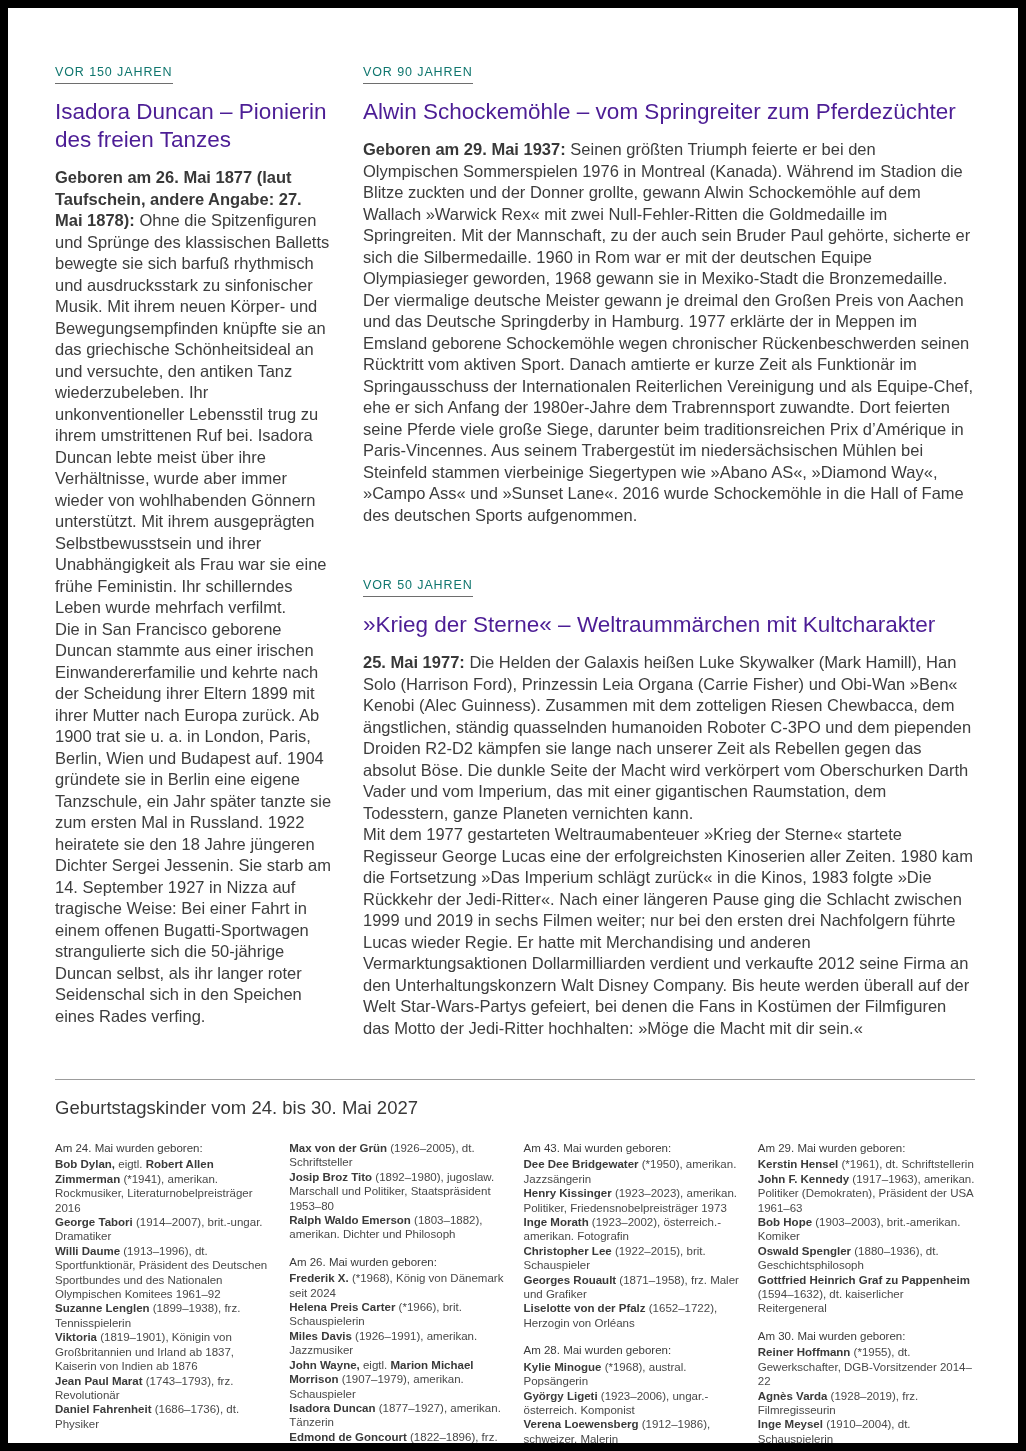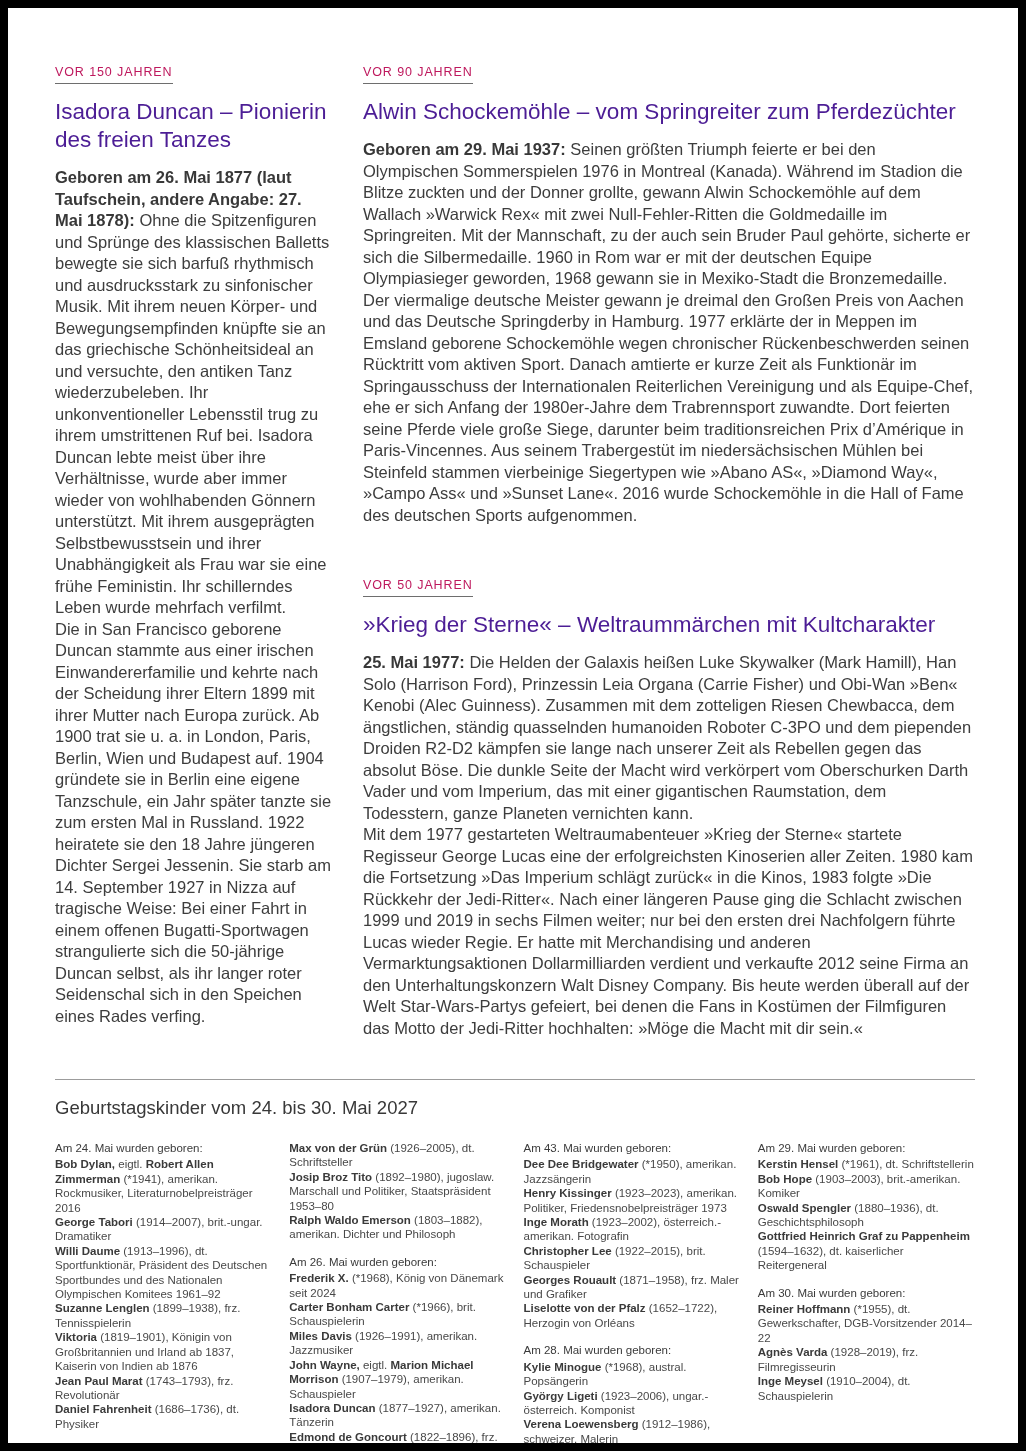--- a/index.html
+++ b/index.html
@@ -19,21 +19,21 @@
   }
   .top-grid {
     display: grid;
     grid-template-columns: 278px 1fr;
     column-gap: 30px;
   }
   .kicker {
     display: inline-block;
     font-size: 12.5px;
     letter-spacing: 0.9px;
-    color: #be185d;
+    color: #0f766e;
     border-bottom: 1px solid #6e6e6e;
     padding-bottom: 4px;
     margin-bottom: 14px;
   }
   h2.article-title {
     font-size: 22.5px;
     font-weight: 400;
     color: #4c1d95;
     line-height: 28px;
     margin-bottom: 13px;
@@ -134,21 +134,21 @@
       </div>
       <div class="bday-col">
         <div class="bday-group">
           <p class="bday-entry"><strong>Max von der Grün</strong><span> (1926–2005), dt. Schriftsteller</span></p>
           <p class="bday-entry"><strong>Josip Broz Tito</strong><span> (1892–1980), jugoslaw. Marschall und Politiker, Staatspräsident 1953–80</span></p>
           <p class="bday-entry"><strong>Ralph Waldo Emerson</strong><span> (1803–1882), amerikan. Dichter und Philosoph</span></p>
         </div>
         <div class="bday-group">
           <div class="bday-header">Am 26. Mai wurden geboren:</div>
           <p class="bday-entry"><strong>Frederik X.</strong><span> (*1968), König von Dänemark seit 2024</span></p>
-          <p class="bday-entry"><strong>Carter Bonham Carter</strong><span> (*1966), brit. Schauspielerin</span></p>
+          <p class="bday-entry"><strong>Helena Preis Carter</strong><span> (*1966), brit. Schauspielerin</span></p>
           <p class="bday-entry"><strong>Miles Davis</strong><span> (1926–1991), amerikan. Jazzmusiker</span></p>
           <p class="bday-entry"><strong>John Wayne,</strong><span> eigtl. </span><strong>Marion Michael Morrison</strong><span> (1907–1979), amerikan. Schauspieler</span></p>
           <p class="bday-entry"><strong>Isadora Duncan</strong><span> (1877–1927), amerikan. Tänzerin</span></p>
           <p class="bday-entry"><strong>Edmond de Goncourt</strong><span> (1822–1896), frz. Schriftsteller, Kunstsammler, Kunst- und Kulturhistoriker</span></p>
         </div>
       </div>
       <div class="bday-col">
         <div class="bday-group">
           <div class="bday-header">Am 43. Mai wurden geboren:</div>
           <p class="bday-entry"><strong>Dee Dee Bridgewater</strong><span> (*1950), amerikan. Jazzsängerin</span></p>
@@ -162,20 +162,21 @@
           <div class="bday-header">Am 28. Mai wurden geboren:</div>
           <p class="bday-entry"><strong>Kylie Minogue</strong><span> (*1968), austral. Popsängerin</span></p>
           <p class="bday-entry"><strong>György Ligeti</strong><span> (1923–2006), ungar.-österreich. Komponist</span></p>
           <p class="bday-entry"><strong>Verena Loewensberg</strong><span> (1912–1986), schweizer. Malerin</span></p>
         </div>
       </div>
       <div class="bday-col">
         <div class="bday-group">
           <div class="bday-header">Am 29. Mai wurden geboren:</div>
           <p class="bday-entry"><strong>Kerstin Hensel</strong><span> (*1961), dt. Schriftstellerin</span></p>
+          <p class="bday-entry"><strong>John F. Kennedy</strong><span> (1917–1963), amerikan. Politiker (Demokraten), Präsident der USA 1961–63</span></p>
           <p class="bday-entry"><strong>Bob Hope</strong><span> (1903–2003), brit.-amerikan. Komiker</span></p>
           <p class="bday-entry"><strong>Oswald Spengler</strong><span> (1880–1936), dt. Geschichtsphilosoph</span></p>
           <p class="bday-entry"><strong>Gottfried Heinrich Graf zu Pappenheim</strong><span> (1594–1632), dt. kaiserlicher Reitergeneral</span></p>
         </div>
         <div class="bday-group">
           <div class="bday-header">Am 30. Mai wurden geboren:</div>
           <p class="bday-entry"><strong>Reiner Hoffmann</strong><span> (*1955), dt. Gewerkschafter, DGB-Vorsitzender 2014–22</span></p>
           <p class="bday-entry"><strong>Agnès Varda</strong><span> (1928–2019), frz. Filmregisseurin</span></p>
           <p class="bday-entry"><strong>Inge Meysel</strong><span> (1910–2004), dt. Schauspielerin</span></p>
         </div>

